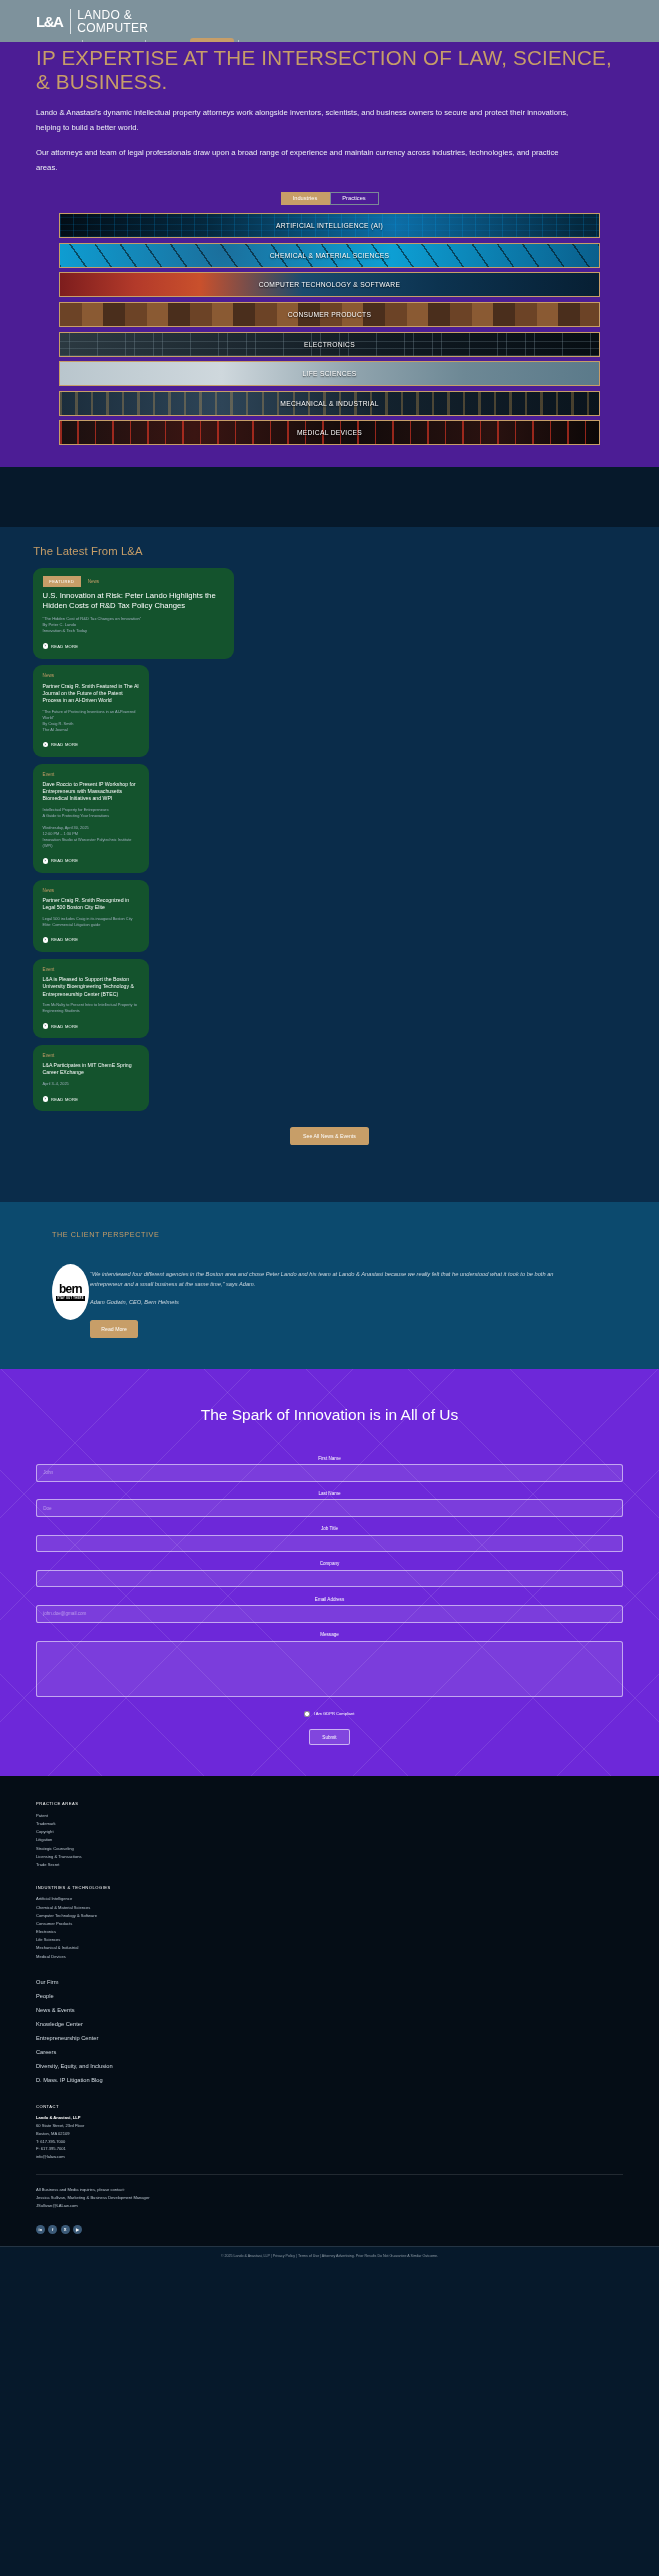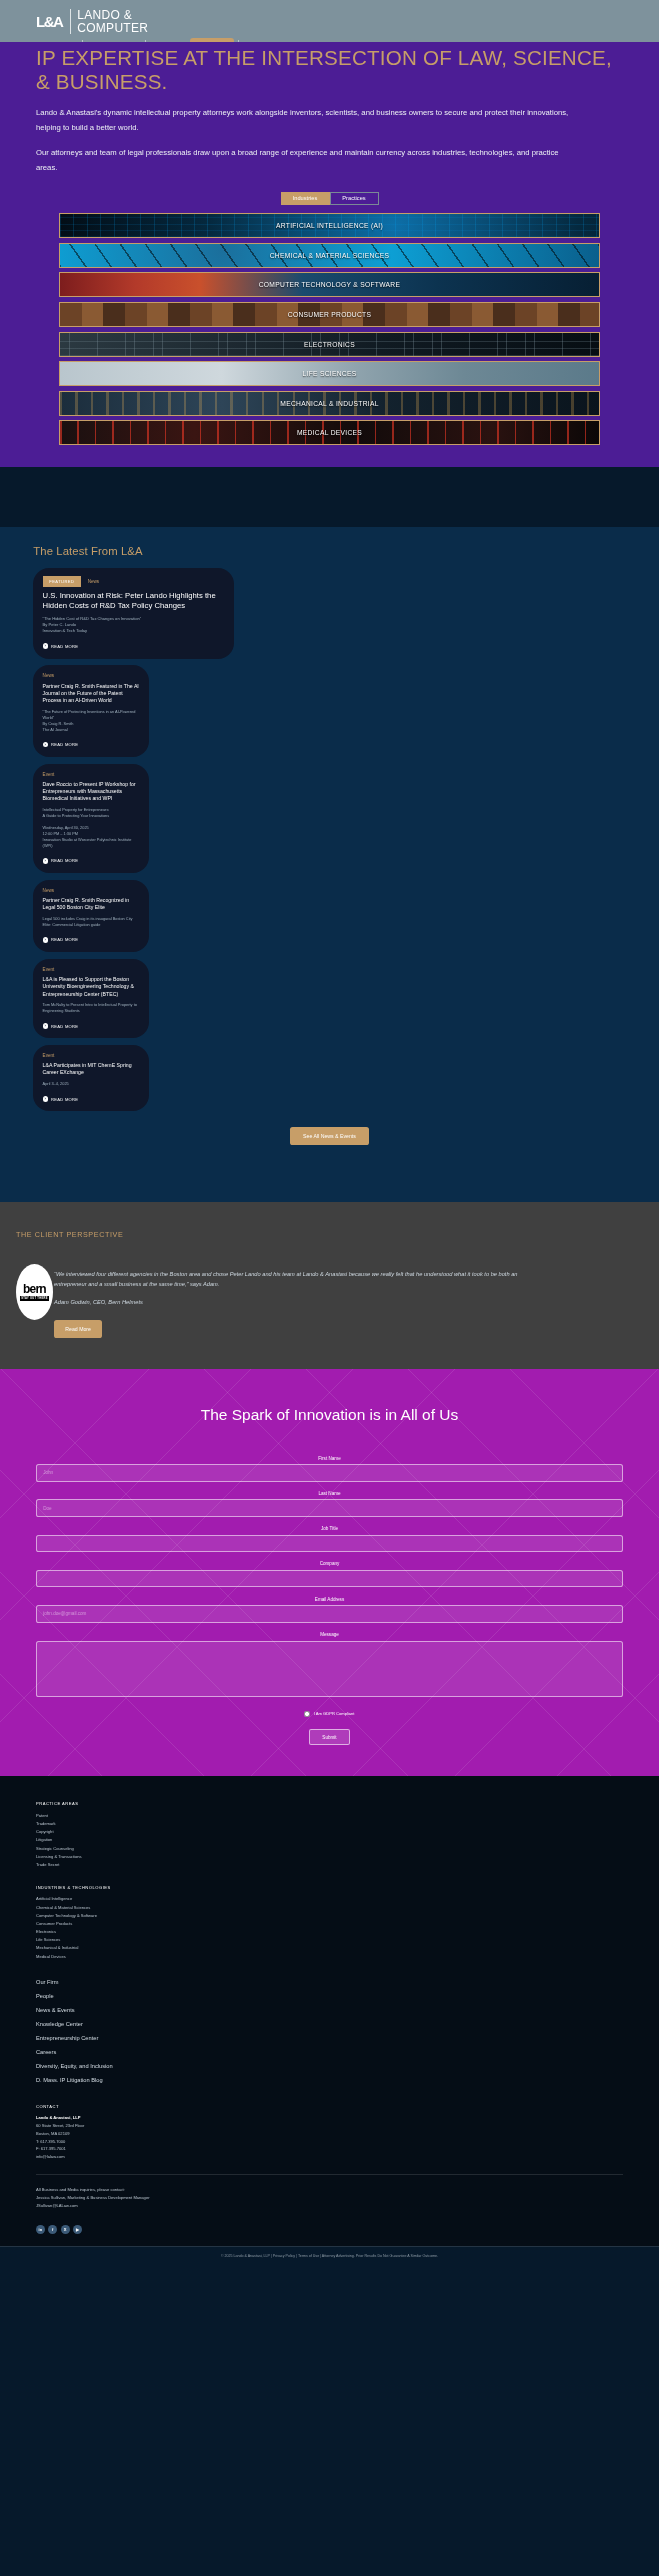--- a/index.html
+++ b/index.html
@@ -137,21 +137,21 @@
   }
   .latest {
     background: #0a2c4a; border-top-left-radius: 0; position: relative;
     padding: 0 23px 57px 23px;
   }
   .section-title {
     font-size: 11.3px; color: #c79e68; font-weight: 400; padding: 17.5px 0 11.3px 10.3px;
     letter-spacing: 0.1px;
   }
   .card {
-    background: #0f172a; border-radius: 16px; padding: 8.2px 9.3px 9.3px 9.3px;
+    background: #14532d; border-radius: 9px; padding: 8.2px 9.3px 9.3px 9.3px;
     margin-bottom: 6.7px; position: relative;
   }
   .card.featured { width: 201px; }
   .card.small { width: 116px; }
   .tag-row { display: flex; align-items: center; gap: 6.7px; margin-bottom: 4.1px; }
   .tag-featured {
     background: #c79e68; color: #fff; font-size: 4.1px; letter-spacing: 0.4px;
     padding: 2.6px 6.7px;
   }
   .tag-type { color: #c79e68; font-size: 4.6px; }
@@ -172,21 +172,21 @@
     font-size: 4.1px; line-height: 1; font-weight: 700;
   }
   .see-all-wrap { display: flex; justify-content: center; padding-top: 9.3px; }
   .see-all {
     background: #c79e68; color: #fff; border: none; border-radius: 2.6px;
     padding: 5.7px 13.4px; font-size: 5.2px; cursor: pointer;
     font-family: "Liberation Sans", sans-serif;
   }
 
   
-  .perspective { background: #404040; padding: 28px 36px 31px 16px; }
+  .perspective { background: #0c4a6e; padding: 28px 36px 31px 52px; }
   .persp-title {
     font-size: 7.2px; color: #c79e68; letter-spacing: 0.6px; margin-bottom: 25px;
   }
   .persp-body { display: flex; align-items: flex-start; gap: 1px; }
   .bern-logo {
     width: 37px; height: 56px; background: #ffffff; border-radius: 50%;
     display: flex; flex-direction: column; align-items: center; justify-content: center;
     flex: 0 0 auto;
   }
   .bern-word {
@@ -203,21 +203,21 @@
   }
   .quote-attr { font-size: 5.7px; color: #cfd9e1; font-style: italic; margin-top: 9.3px; }
   .read-more-btn {
     display: inline-block; background: #c79e68; color: #fff; border: none;
     border-radius: 2.6px; padding: 5.7px 11.3px; font-size: 5.2px; margin-top: 15.5px;
     cursor: pointer; font-family: "Liberation Sans", sans-serif;
   }
 
   
   .spark {
-    background: #a21caf; padding: 37px 36px 31px 36px; position: relative;
+    background: #6d28d9; padding: 37px 36px 31px 36px; position: relative;
     overflow: hidden;
   }
   .spark::before {
     content: ""; position: absolute; inset: 0;
     background:
       repeating-linear-gradient(45deg, rgba(255,255,255,.10) 0 0.5px, transparent 0.5px 72px),
       repeating-linear-gradient(-45deg, rgba(255,255,255,.10) 0 0.5px, transparent 0.5px 72px);
     pointer-events: none;
   }
   .spark-inner { position: relative; z-index: 2; }

